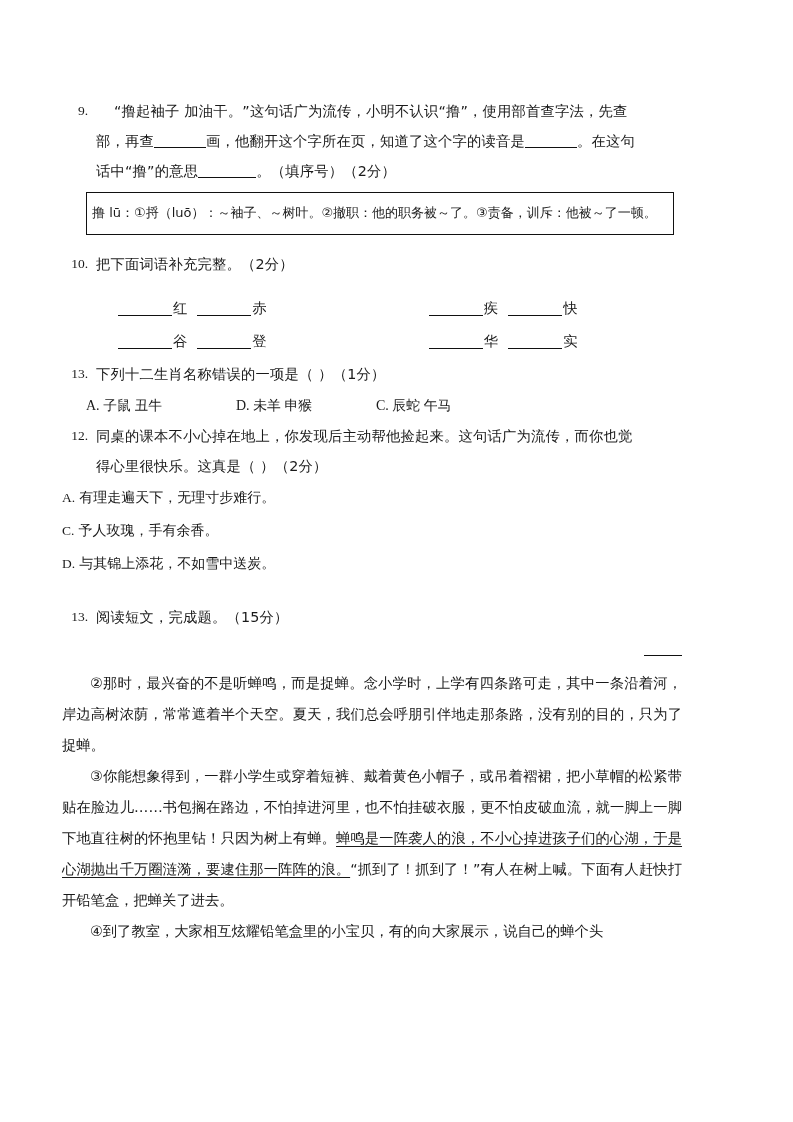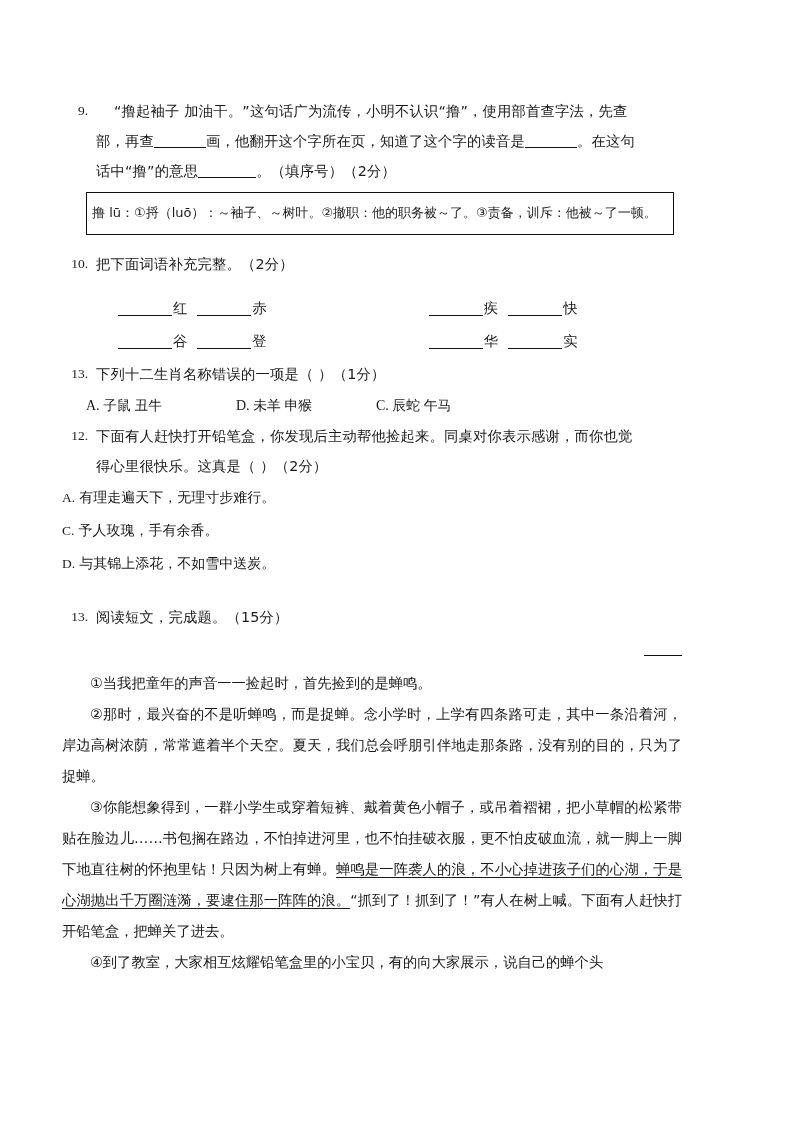--- a/index.html
+++ b/index.html
@@ -269,21 +269,21 @@
       </div>
       <div style="width:150px">
         <span class="lbl">C.</span>
         <span class="opt-inline">辰蛇 午马</span>
       </div>
     </div>
 
     <div class="q" style="margin-top:0">
       <div class="q-num">12.</div>
       <div class="q-body">
-        <div class="cn just">下面有人赶快打开铅笔盒，你发现后主动帮他捡起来。同桌对你表示感谢，而你也觉</div>
+        <div class="cn just">同桌的课本不小心掉在地上，你发现后主动帮他捡起来。这句话广为流传，而你也觉</div>
         <div class="cn">得心里很快乐。这真是（     ）（2分）</div>
       </div>
     </div>
     <div class="opt-stack">
       <div class="opt-line">
         <span class="lbl">A.</span><span>有理走遍天下，无理寸步难行。</span>
       </div>
       <div class="opt-line">
         <span class="lbl">C.</span><span>予人玫瑰，手有余香。</span>
       </div>
@@ -294,21 +294,20 @@
 
     <div class="q" style="margin-top:22px">
       <div class="q-num">13.</div>
       <div class="q-body cn">阅读短文，完成题。（15分）</div>
     </div>
 
     <div class="passage">
       <div class="title-blank-row">
         <span class="title-blank"></span>
       </div>
-      <p class="para">①当我把童年的声音一一捡起时，首先捡到的是蝉鸣。</p>
       <p class="para">②那时，最兴奋的不是听蝉鸣，而是捉蝉。念小学时，上学有四条路可走，其中一条沿着河，岸边高树浓荫，常常遮着半个天空。夏天，我们总会呼朋引伴地走那条路，没有别的目的，只为了捉蝉。</p>
       <p class="para"><span>③你能想象得到，一群小学生或穿着短裤、戴着黄色小帽子，或吊着褶裙，把小草帽的松紧带贴在脸边儿……书包搁在路边，不怕掉进河里，也不怕挂破衣服，更不怕皮破血流，就一脚上一脚下地直往树的怀抱里钻！只因为树上有蝉。</span><span class="u">蝉鸣是一阵袭人的浪，不小心掉进孩子们的心湖，于是心湖抛出千万圈涟漪，要逮住那一阵阵的浪。</span><span>“抓到了！抓到了！”有人在树上喊。下面有人赶快打开铅笔盒，把蝉关了进去。</span></p>
       <p class="para">④到了教室，大家相互炫耀铅笔盒里的小宝贝，有的向大家展示，说自己的蝉个头</p>
     </div>
 
   </div>
 
   <div class="footer">12 https://xkw88.cn</div>
 </div>
 

